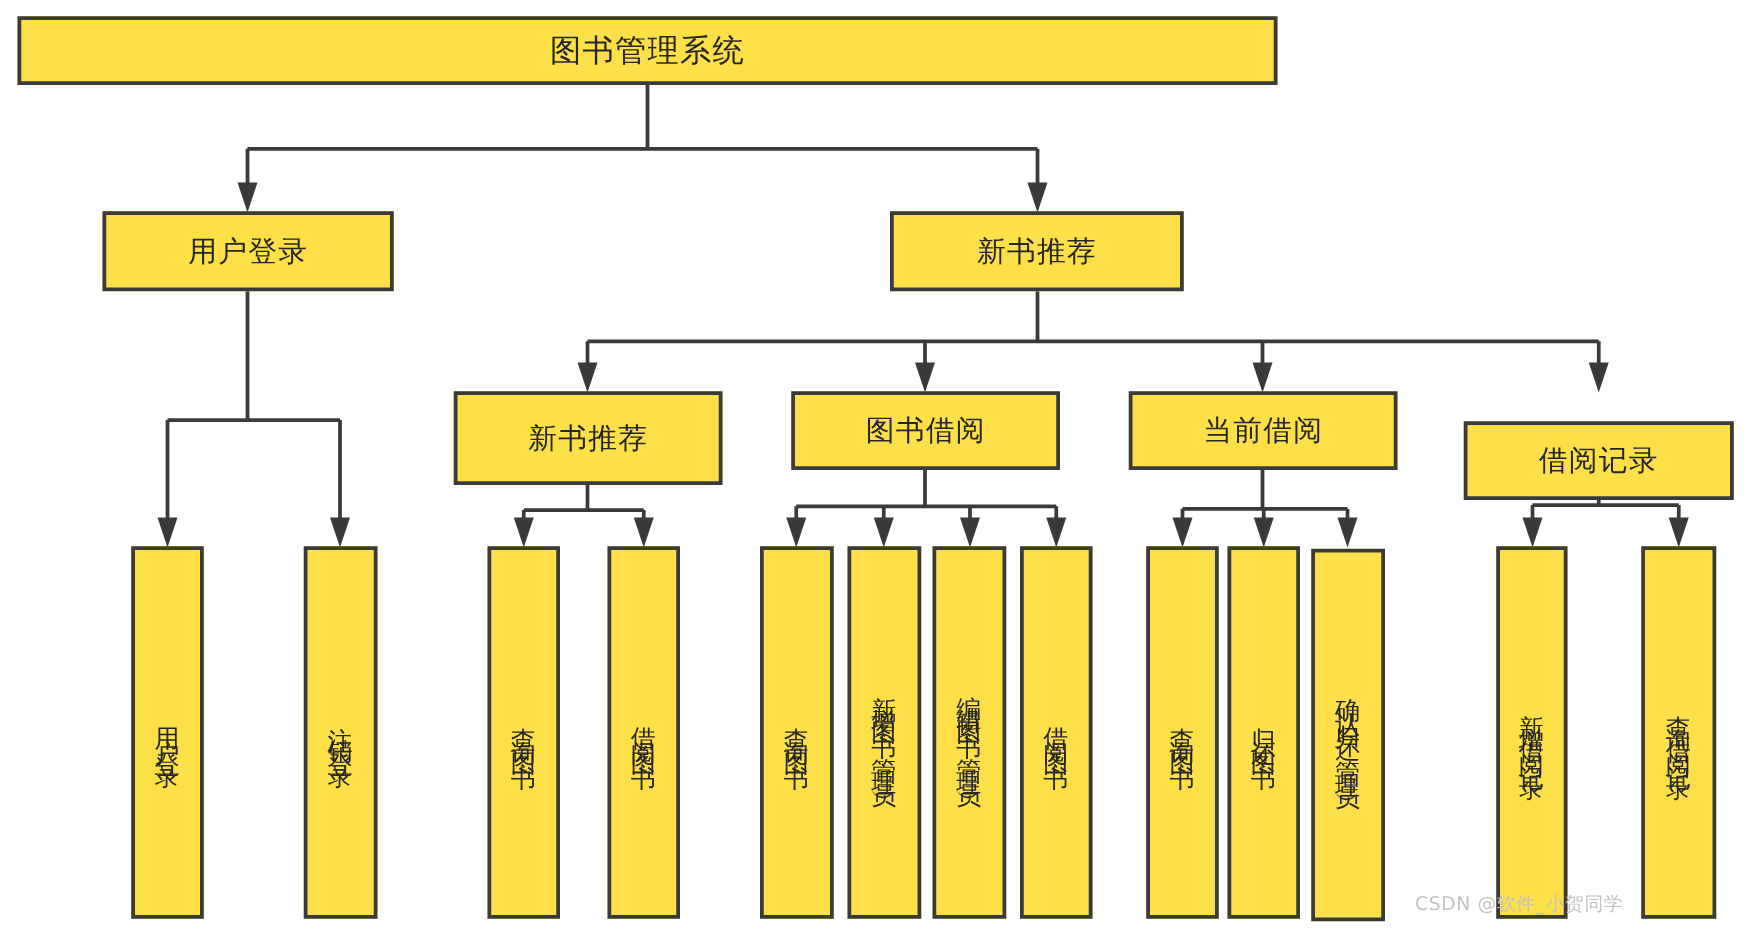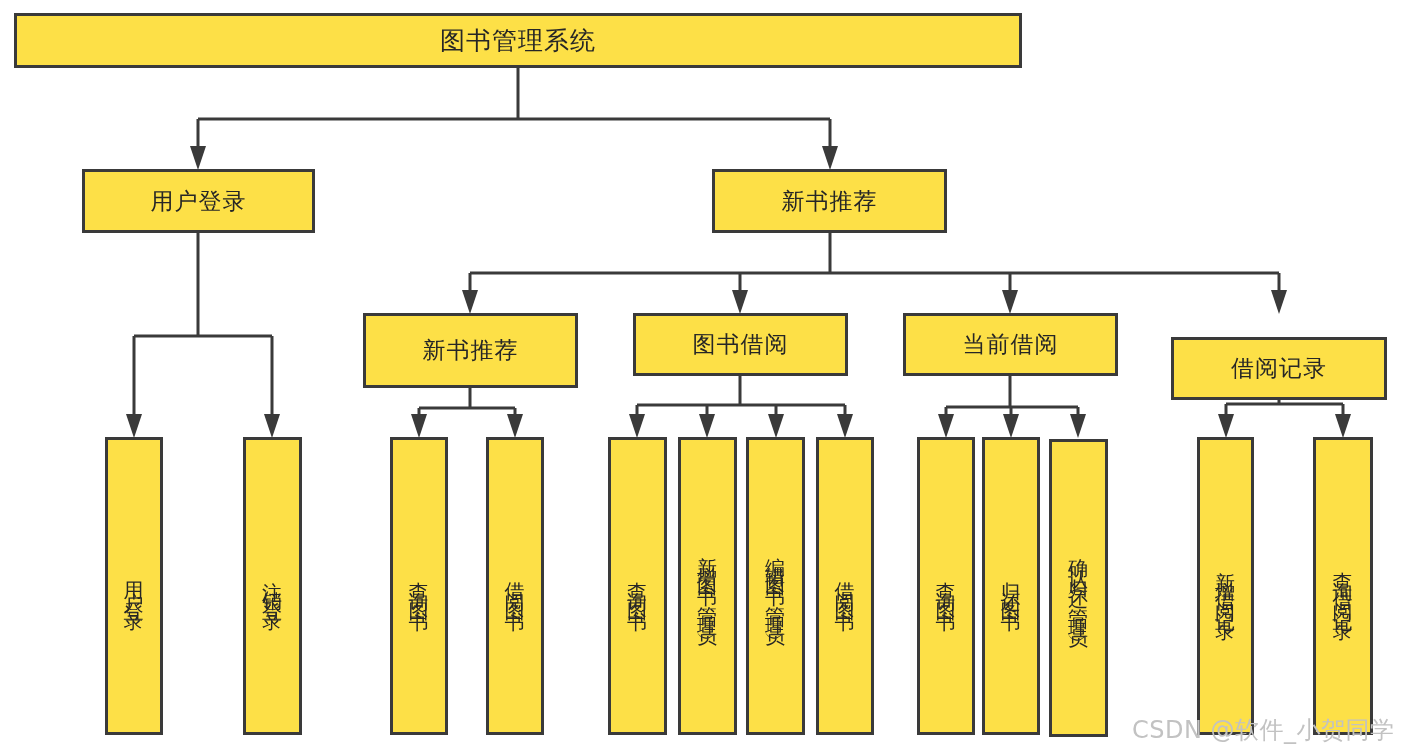--- a/index.html
+++ b/index.html
@@ -29,21 +29,21 @@
     writing-mode: vertical-rl;
     text-orientation: mixed;
     font-size: 20px;
     letter-spacing: 10px;
     line-height: 1;
     white-space: nowrap;
   }
   .watermark {
     position: absolute;
     left: 1132px; top: 714px;
-    font-size: 24px;
+    font-size: 15px;
     color: #c2c2c2;
     letter-spacing: 0.5px;
     white-space: nowrap;
   }
 </style>
 </head>
 <body>
 
 <div class="stage">
 

